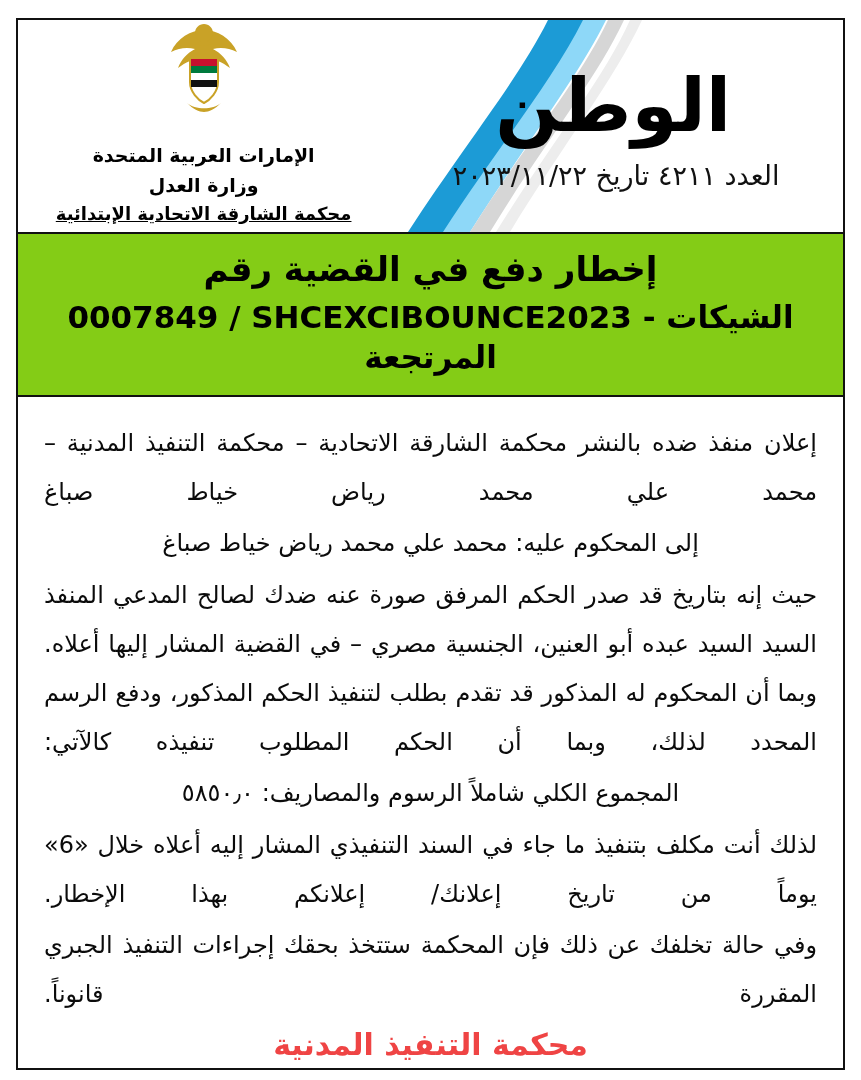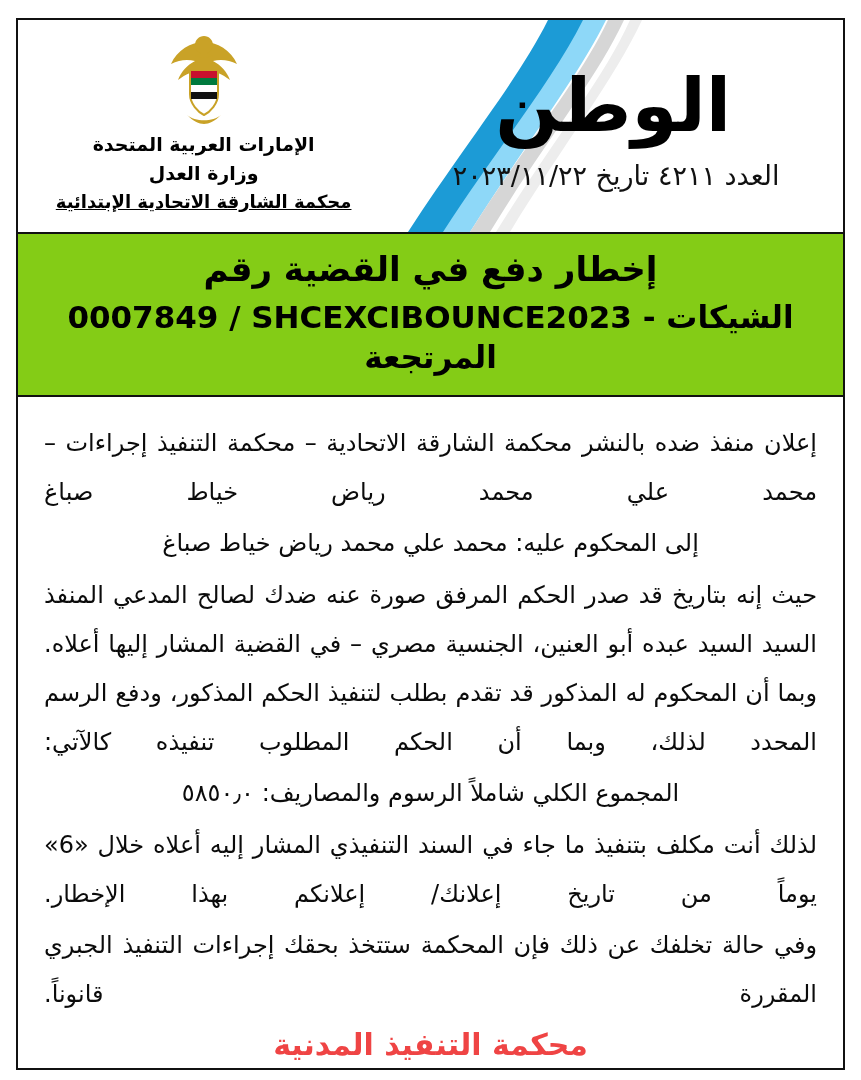--- a/index.html
+++ b/index.html
@@ -66,21 +66,21 @@
     color: #111;
     direction: rtl;
     white-space: nowrap;
   }
   .masthead-left {
     width: 45%;
     position: relative;
     display: flex;
     flex-direction: column;
     align-items: center;
-    justify-content: center;
+    justify-content: space-between;
     box-sizing: border-box;
     padding-bottom: 4px;
   }
   
   .swoosh {
     position: absolute;
     top: 0;
     left: 46%;
     width: 270px;
     height: 212px;
@@ -210,21 +210,21 @@
         </div>
       </div>
     </div>
 
     <div class="title-band">
       <div class="title-line1">إخطار دفع في القضية رقم</div>
       <div class="title-line2">0007849 / SHCEXCIBOUNCE2023 - الشيكات المرتجعة</div>
     </div>
 
     <div class="body">
-      <p class="p-justify">إعلان منفذ ضده بالنشر محكمة الشارقة الاتحادية – محكمة التنفيذ إجراءات – محمد علي محمد رياض خياط صباغ</p>
+      <p class="p-justify">إعلان منفذ ضده بالنشر محكمة الشارقة الاتحادية – محكمة التنفيذ المدنية – محمد علي محمد رياض خياط صباغ</p>
       <p class="p-center">إلى المحكوم عليه: محمد علي محمد رياض خياط صباغ</p>
       <p class="p-justify">حيث إنه بتاريخ قد صدر الحكم المرفق صورة عنه ضدك لصالح المدعي المنفذ السيد السيد عبده أبو العنين، الجنسية مصري – في القضية المشار إليها أعلاه. وبما أن المحكوم له المذكور قد تقدم بطلب لتنفيذ الحكم المذكور، ودفع الرسم المحدد لذلك، وبما أن الحكم المطلوب تنفيذه كالآتي:</p>
       <p class="p-center">المجموع الكلي شاملاً الرسوم والمصاريف: ٥٨٥٠٫٠</p>
       <p class="p-justify">لذلك أنت مكلف بتنفيذ ما جاء في السند التنفيذي المشار إليه أعلاه خلال «6» يوماً من تاريخ إعلانك/ إعلانكم بهذا الإخطار.</p>
       <p class="p-justify">وفي حالة تخلفك عن ذلك فإن المحكمة ستتخذ بحقك إجراءات التنفيذ الجبري المقررة قانوناً.</p>
     </div>
 
     <div class="footer-stamp">
       <div class="footer-row">
         <span>محكمة التنفيذ المدنية</span>

